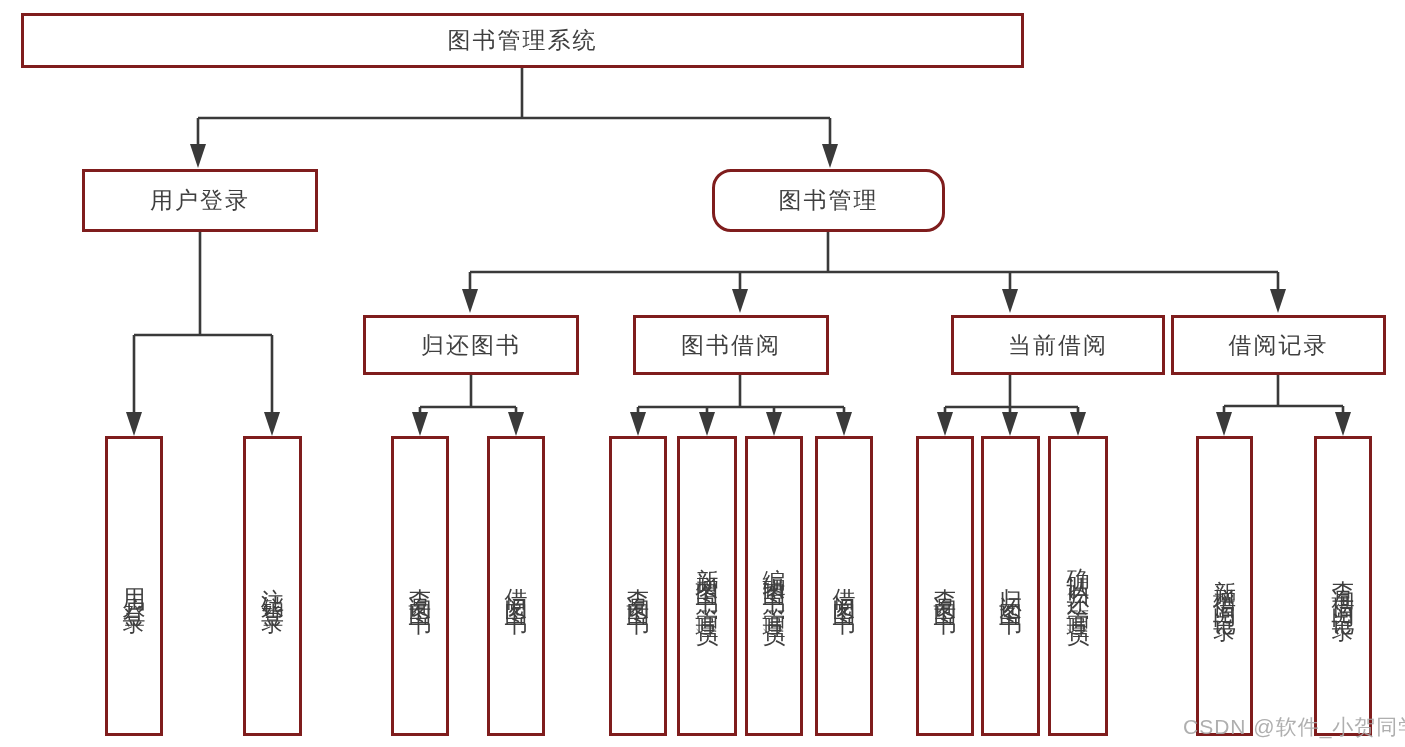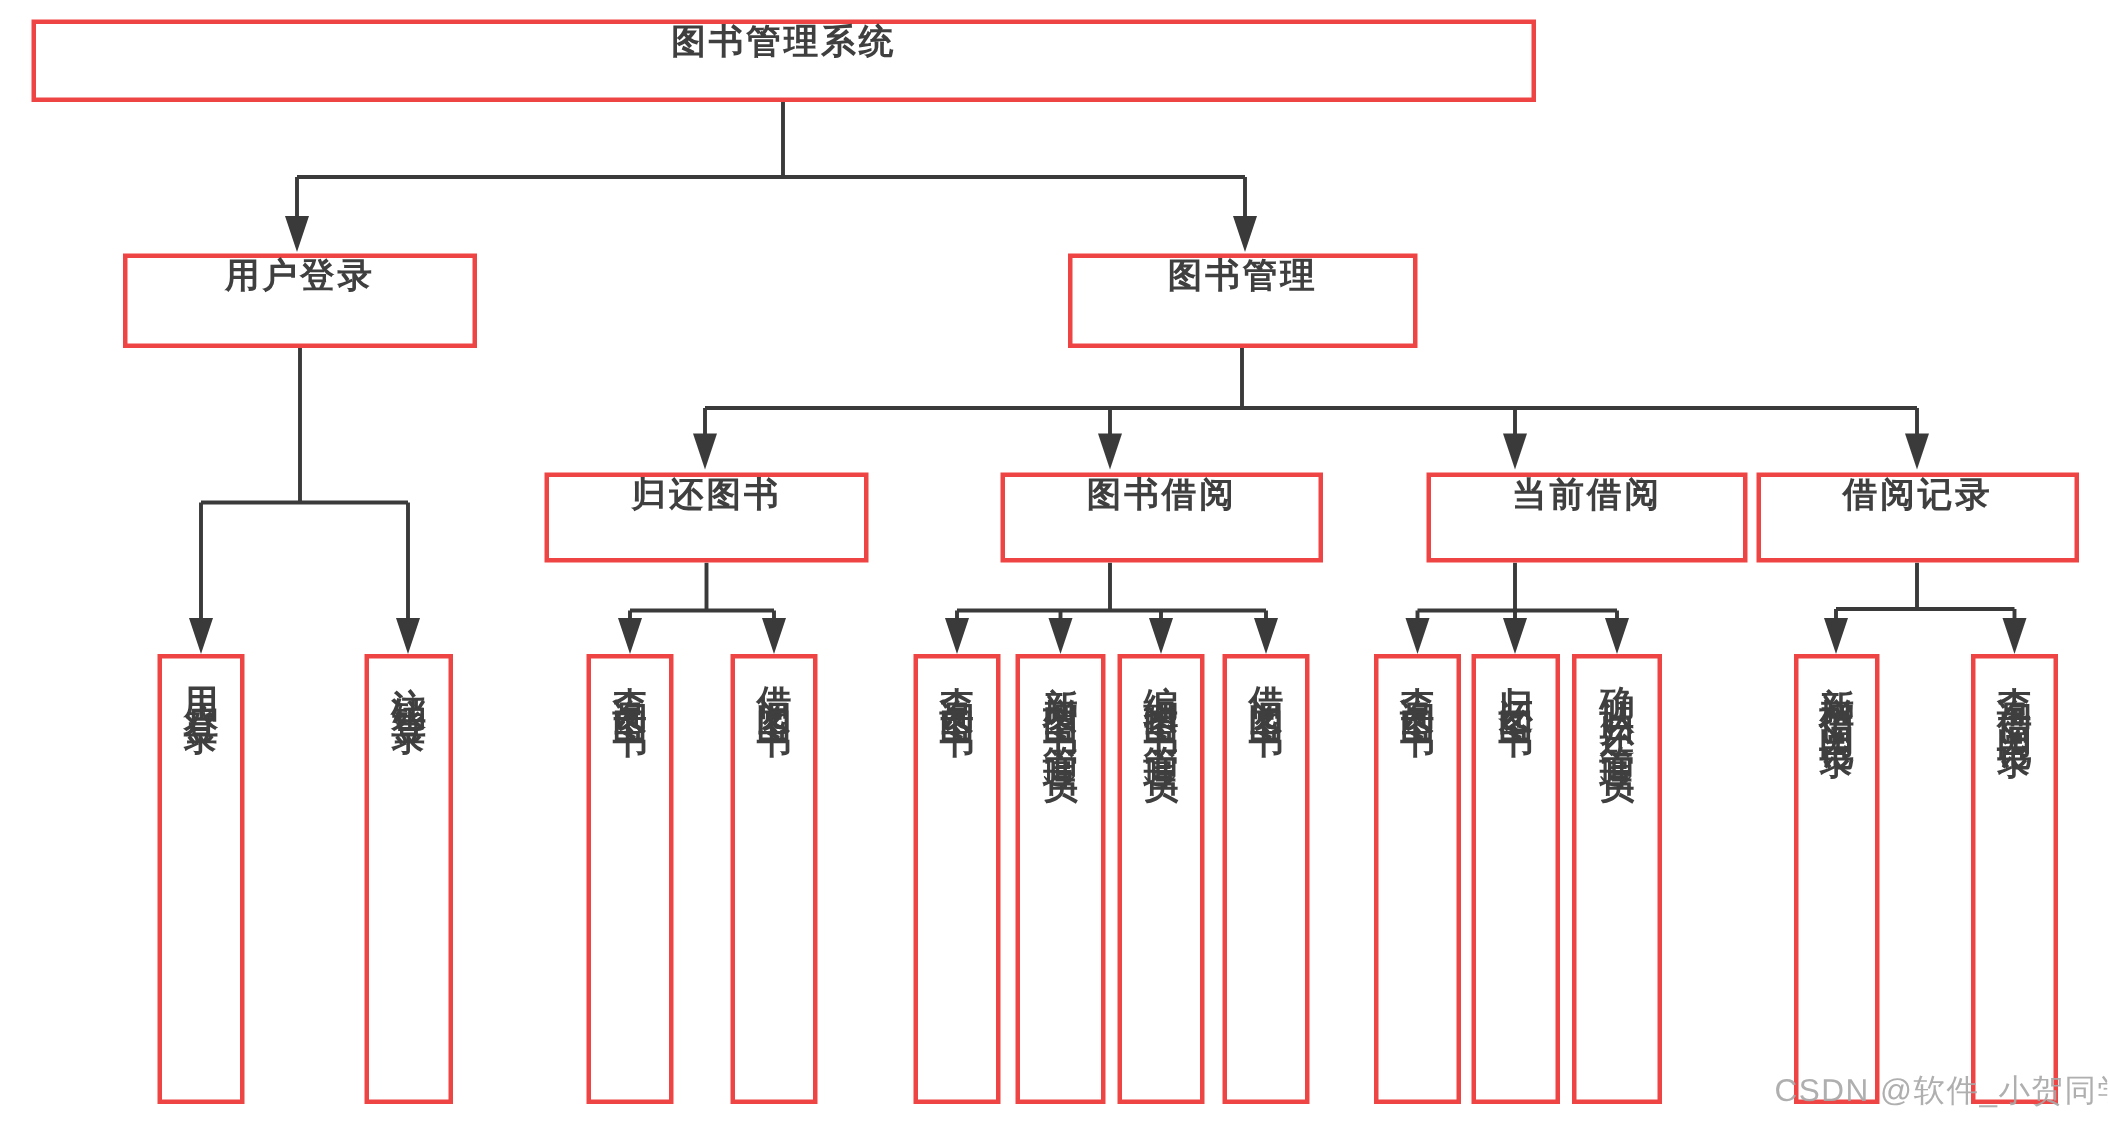--- a/index.html
+++ b/index.html
@@ -14,26 +14,25 @@
   .connectors {
     position: absolute;
     left: 0; top: 0;
     width: 1405px; height: 747px;
     pointer-events: none;
   }
   .node {
     position: absolute;
     box-sizing: border-box;
     background: #ffffff;
-    border: 3px solid #ef4444;
+    border: 3px solid #7f1d1d;
     display: flex;
-    align-items: flex-start;
+    align-items: center;
     justify-content: center;
     color: #3f3f3f;
-    font-weight: bold;
   }
   .hbox span {
     font-size: 23px;
     letter-spacing: 2px;
     white-space: nowrap;
     line-height: 1;
   }
   .leaf span {
     writing-mode: vertical-rl;
     text-orientation: mixed;
@@ -90,28 +89,28 @@
     </g>
   </svg>
 
   <div class="node hbox" style="left:21px; top:13px; width:1003px; height:55px;">
     <span>图书管理系统</span>
   </div>
 
   <div class="node hbox" style="left:82px; top:169px; width:236px; height:63px;">
     <span>用户登录</span>
   </div>
-  <div class="node hbox" style="left:712px; top:169px; width:233px; height:63px;">
+  <div class="node hbox" style="left:712px; top:169px; width:233px; height:63px;border-radius:19px;">
     <span>图书管理</span>
   </div>
 
   <div class="node hbox" style="left:363px; top:315px; width:216px; height:60px;">
     <span>归还图书</span>
   </div>
-  <div class="node hbox" style="left:667px; top:315px; width:215px; height:60px;">
+  <div class="node hbox" style="left:633px; top:315px; width:196px; height:60px;">
     <span>图书借阅</span>
   </div>
   <div class="node hbox" style="left:903px; top:315px; width:214px; height:60px;margin-left:48px;">
     <span>当前借阅</span>
   </div>
   <div class="node hbox" style="left:1171px; top:315px; width:215px; height:60px;">
     <span>借阅记录</span>
   </div>
 
   <div class="node leaf" style="left:105px; top:436px; width:58px; height:300px;">

